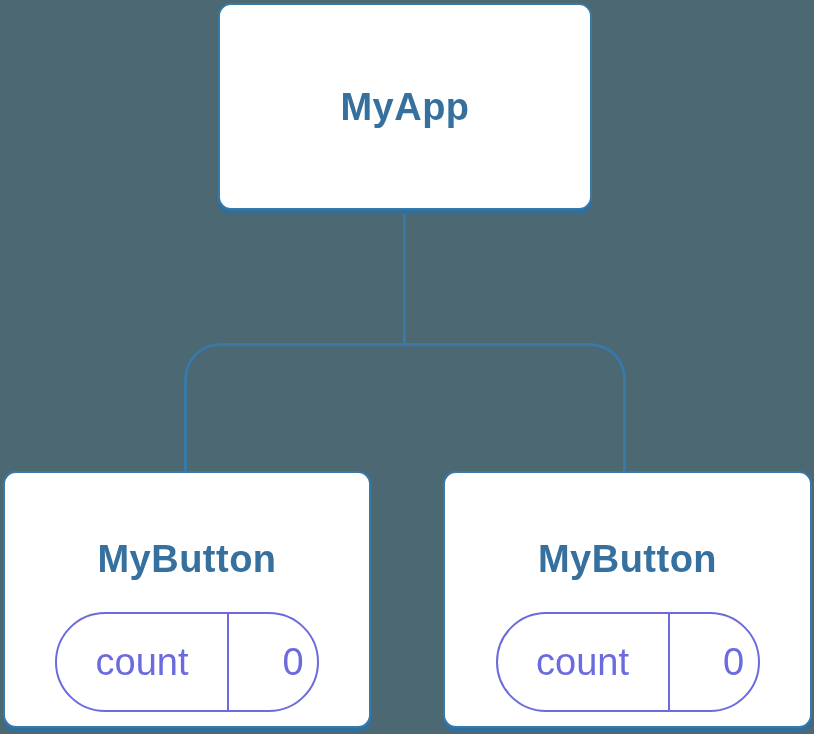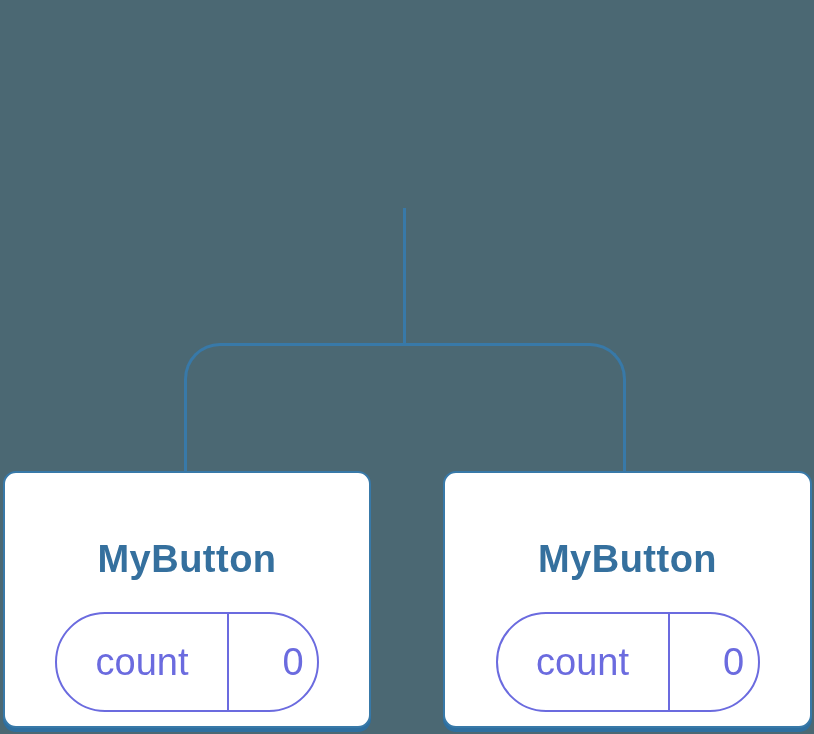--- a/index.html
+++ b/index.html
@@ -108,20 +108,23 @@
   }
 </style>
 </head>
 <body>
 
 <div class="stage">
 
   <div class="stem"></div>
   <div class="bracket"></div>
 
+  <div class="node node-app">
+    <div class="node-label">MyApp</div>
+  </div>
 
   <div class="node node-btn left">
     <div class="node-label">MyButton</div>
     <div class="pill">
       <div class="pill-key">count</div>
       <div class="pill-value">0</div>
     </div>
   </div>
 
   <div class="node node-btn right">

